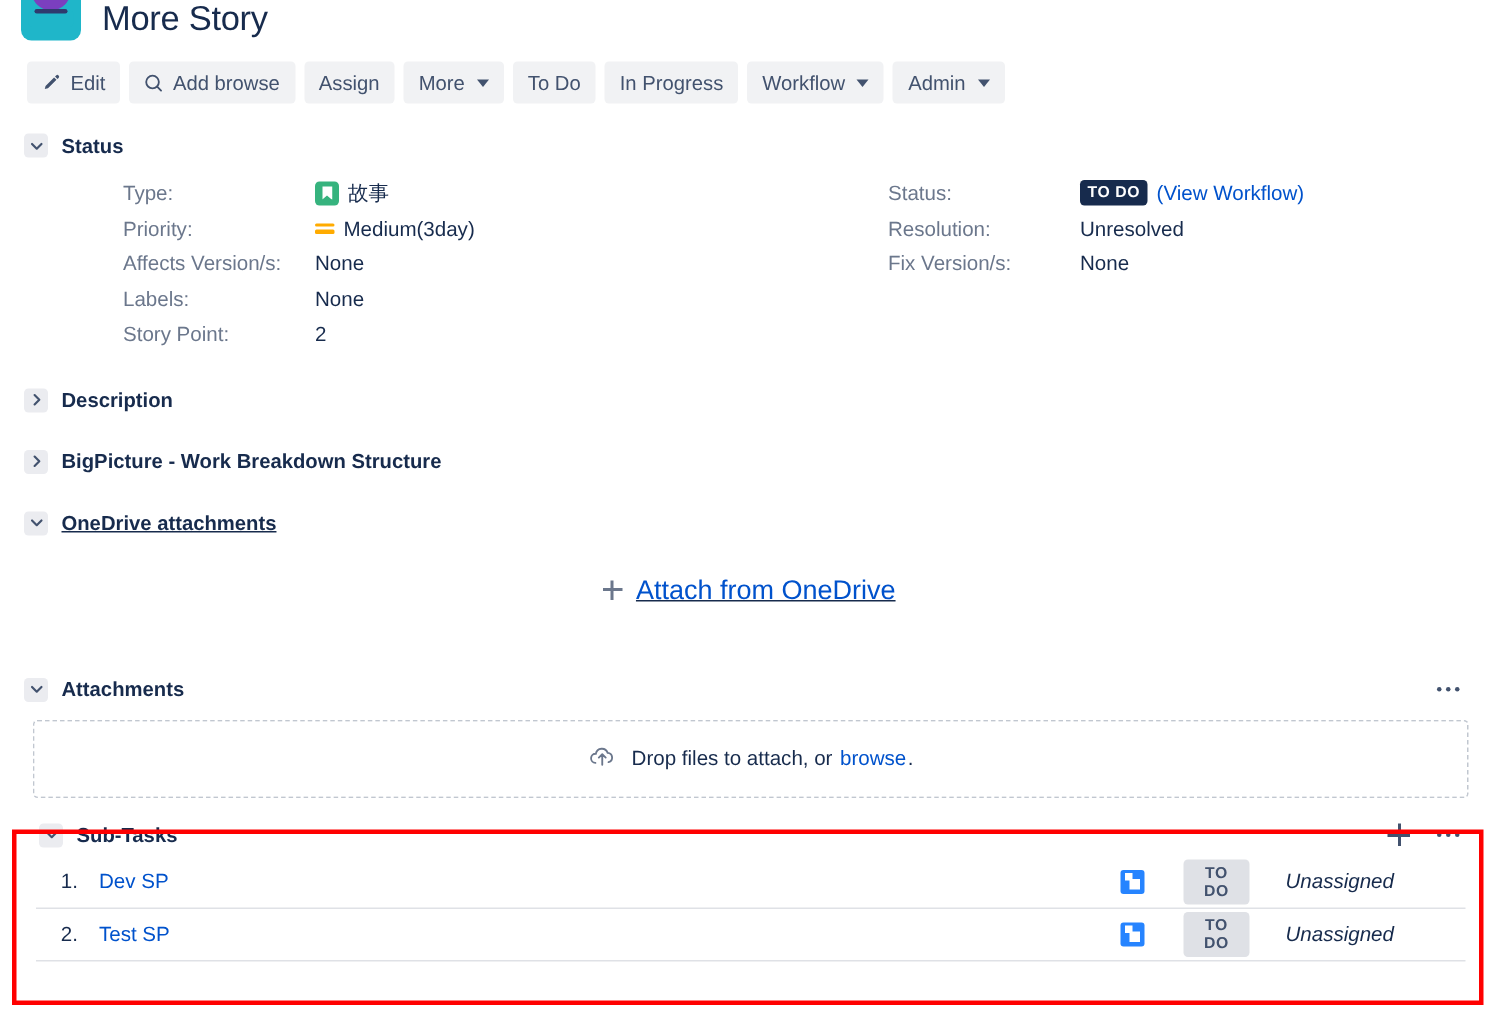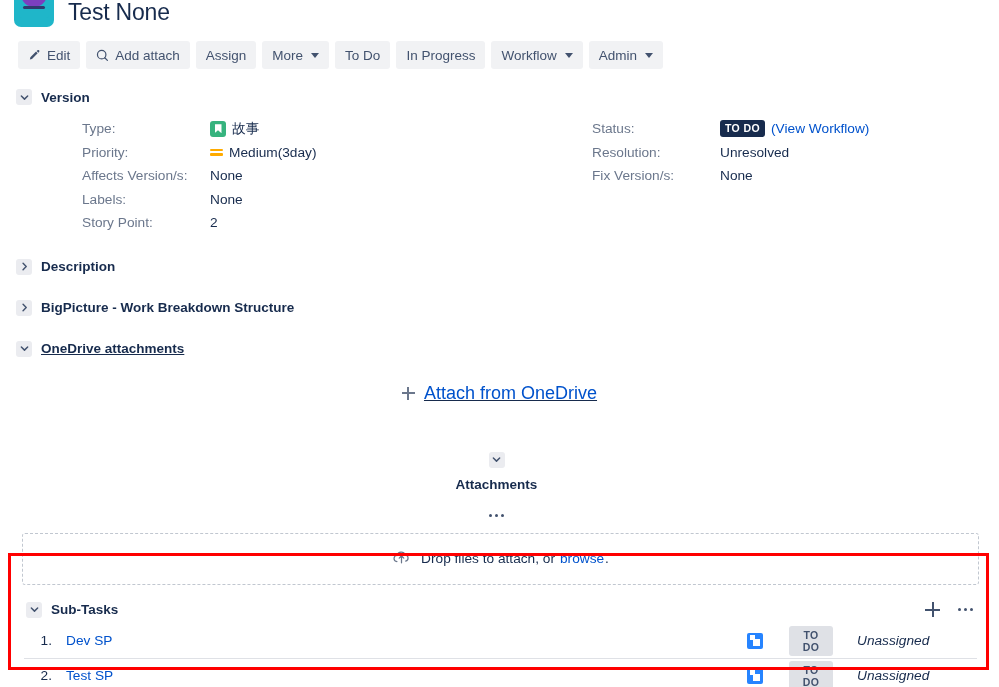--- a/index.html
+++ b/index.html
@@ -308,41 +308,41 @@
 </style>
 </head>
 <body>
 
 <div class="header">
   <div class="avatar">
     <div class="head"></div>
     <div class="body"></div>
     <div class="bar"></div>
   </div>
-  <div class="page-title">Test None</div>
+  <div class="page-title">More Story</div>
 </div>
 
 <div class="toolbar">
   <button class="btn">
     <span>
       <svg width="13" height="13" viewBox="0 0 16 16">
           <path d="M11.6 1.6a1.4 1.4 0 012 2l-.9.9-2-2 .9-.9zM9.9 3.2l2 2-7 7-2.6.6.6-2.6 7-7z" fill="#42526e"></path>
         </svg>
     </span>
     <span>Edit</span>
   </button>
 
   <button class="btn">
     <span>
       <svg width="13" height="13" viewBox="0 0 16 16">
           <circle cx="7" cy="7" r="5.2" fill="none" stroke="#42526e" stroke-width="1.5"></circle>
           <line x1="10.8" y1="10.8" x2="14" y2="14" stroke="#42526e" stroke-width="1.5" stroke-linecap="round"></line>
         </svg>
     </span>
-    <span>Add attach</span>
+    <span>Add browse</span>
   </button>
 
   <button class="btn">
     <span>Assign</span>
   </button>
 
   <button class="btn">
     <span>More</span>
     <span class="chev"></span>
   </button>
@@ -366,21 +366,21 @@
   </button>
 </div>
 
 <div style="margin-top:20px;">
   <div class="section-head">
     <span class="twisty">
       <svg width="9" height="9" viewBox="0 0 10 10">
           <path d="M1.5 3.3L5 6.8l3.5-3.5" fill="none" stroke="#42526e" stroke-width="1.6" stroke-linecap="round" stroke-linejoin="round"></path>
         </svg>
     </span>
-    <span class="section-title">Version</span>
+    <span class="section-title">Status</span>
   </div>
 
   <div class="details">
     <div class="col left">
       <div class="labels">
         <div class="lbl">Type:</div>
         <div class="lbl">Priority:</div>
         <div class="lbl">Affects Version/s:</div>
         <div class="lbl">Labels:</div>
         <div class="lbl">Story Point:</div>
@@ -456,21 +456,21 @@
   </div>
   <div class="onedrive-body">
     <div class="attach-onedrive">
       <span class="plus-gray"></span>
       <span>Attach from OneDrive</span>
     </div>
   </div>
 </div>
 
 <div style="margin-top:48px;">
-  <div class="section-head" style="padding-right:22px;flex-direction:column;">
+  <div class="section-head" style="padding-right:22px;">
     <span class="twisty">
       <svg width="9" height="9" viewBox="0 0 10 10">
           <path d="M1.5 3.3L5 6.8l3.5-3.5" fill="none" stroke="#42526e" stroke-width="1.6" stroke-linecap="round" stroke-linejoin="round"></path>
         </svg>
     </span>
     <span class="section-title">Attachments</span>
     <span style="flex:1"></span>
     <span class="dots">
         <b></b>
         <b></b>

